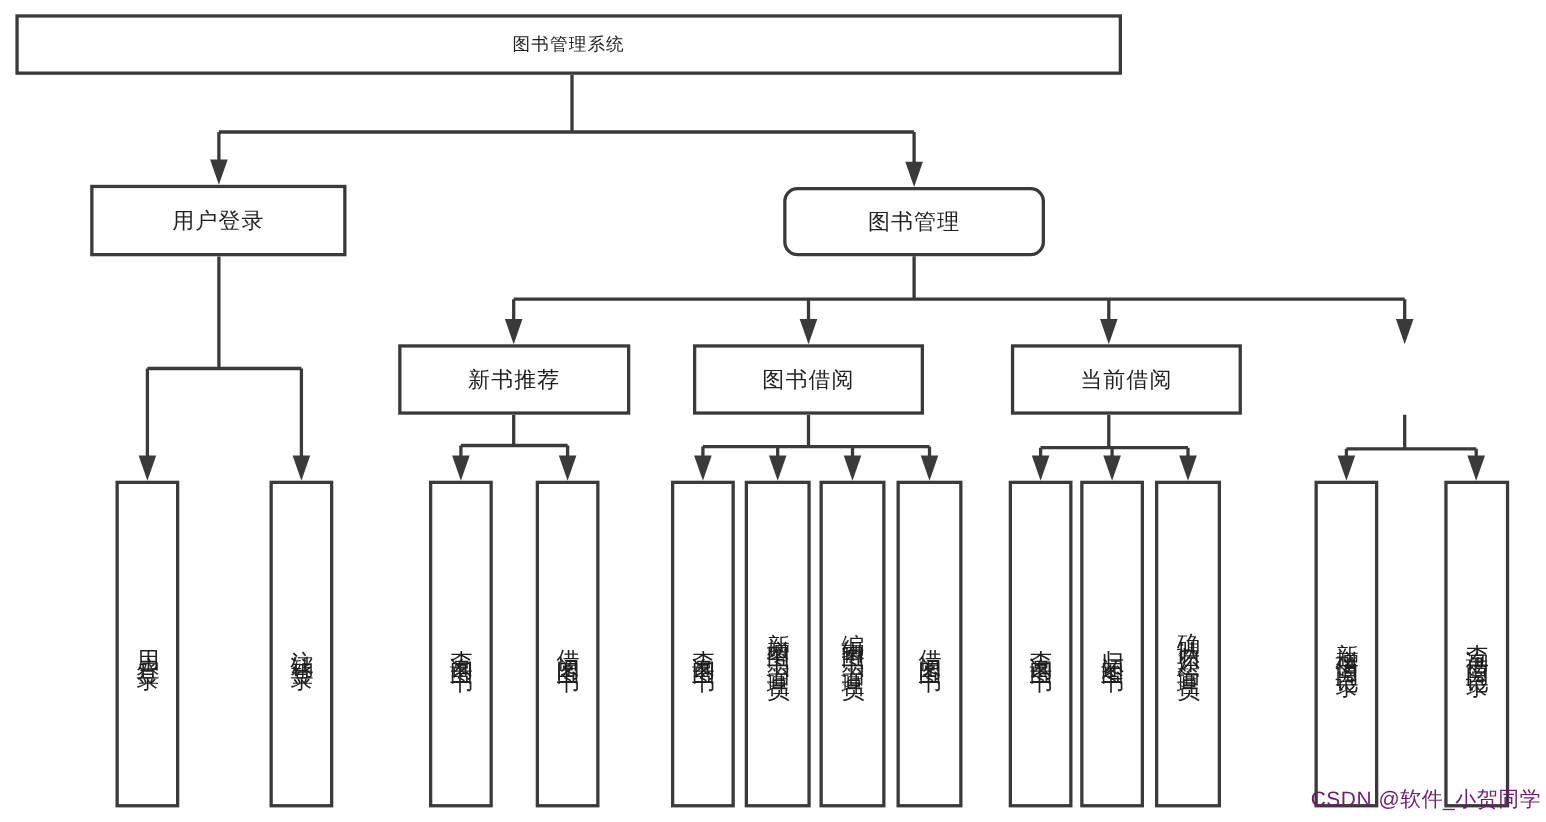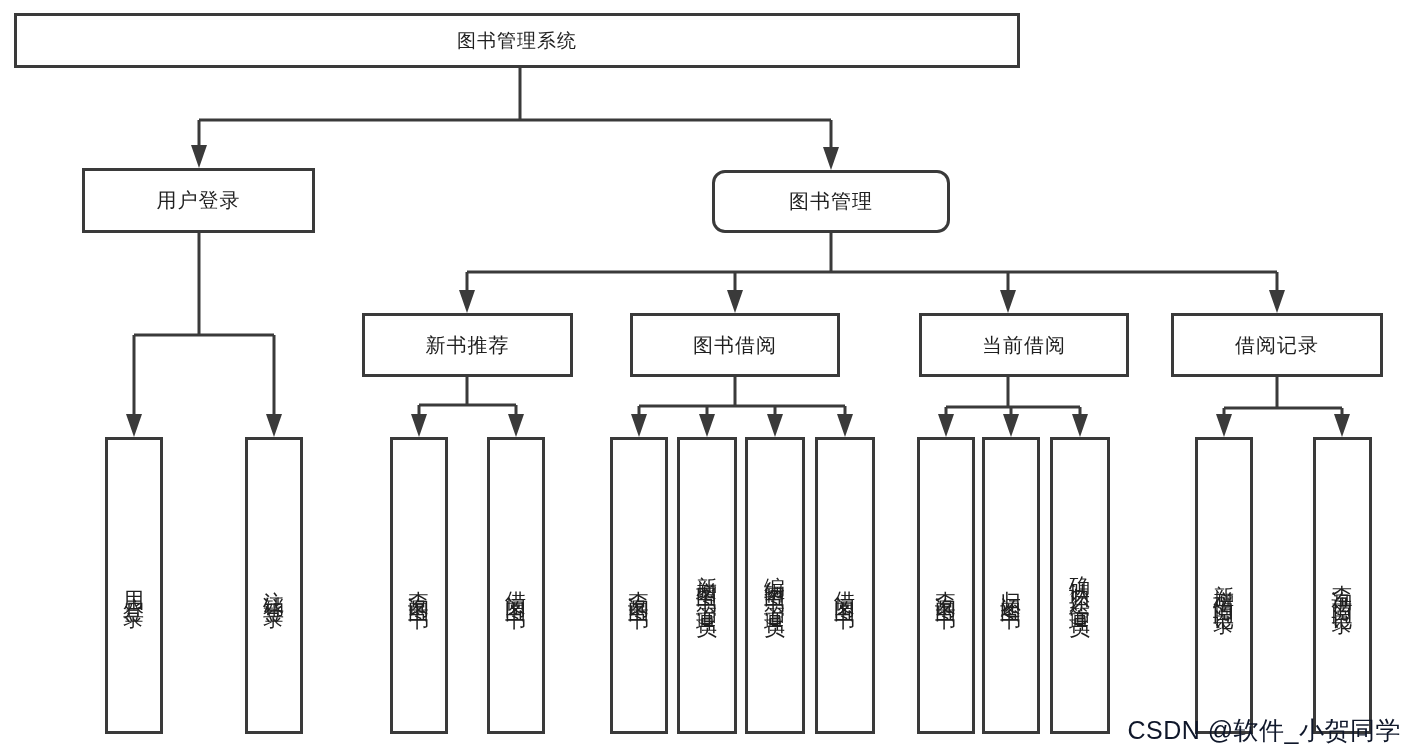--- a/index.html
+++ b/index.html
@@ -48,28 +48,28 @@
     white-space: nowrap;
   }
   .vnode span {
     writing-mode: vertical-lr;
     text-orientation: mixed;
     font-size: 21px;
     letter-spacing: 6px;
     line-height: 1;
   }
   .root-node span {
-    font-size: 19px;
+    font-size: 16px;
   }
   .watermark {
     position: absolute;
     right: 4px;
     top: 714px;
-    font-size: 25px;
-    color: #0f172a;
+    font-size: 19px;
+    color: #701a75;
     letter-spacing: 0.5px;
     white-space: nowrap;
     z-index: 5;
   }
 </style>
 </head>
 <body>
 
 <div class="canvas">
 
@@ -122,23 +122,20 @@
 
   <div class="node hnode" style="left:362px; top:313px; width:211px; height:64px;">
     <span>新书推荐</span>
   </div>
   <div class="node hnode" style="left:630px; top:313px; width:210px; height:64px;">
     <span>图书借阅</span>
   </div>
   <div class="node hnode" style="left:903px; top:313px; width:210px; height:64px;margin-left:16px;">
     <span>当前借阅</span>
   </div>
-  <div class="node hnode" style="left:1171px; top:313px; width:212px; height:64px;">
-    <span>借阅记录</span>
-  </div>
 
   <div class="node vnode" style="left:105px; top:437px; width:58px; height:297px;">
     <span>用户登录</span>
   </div>
   <div class="node vnode" style="left:245px; top:437px; width:58px; height:297px;">
     <span>注销登录</span>
   </div>
 
   <div class="node vnode" style="left:390px; top:437px; width:58px; height:297px;">
     <span>查询图书</span>

